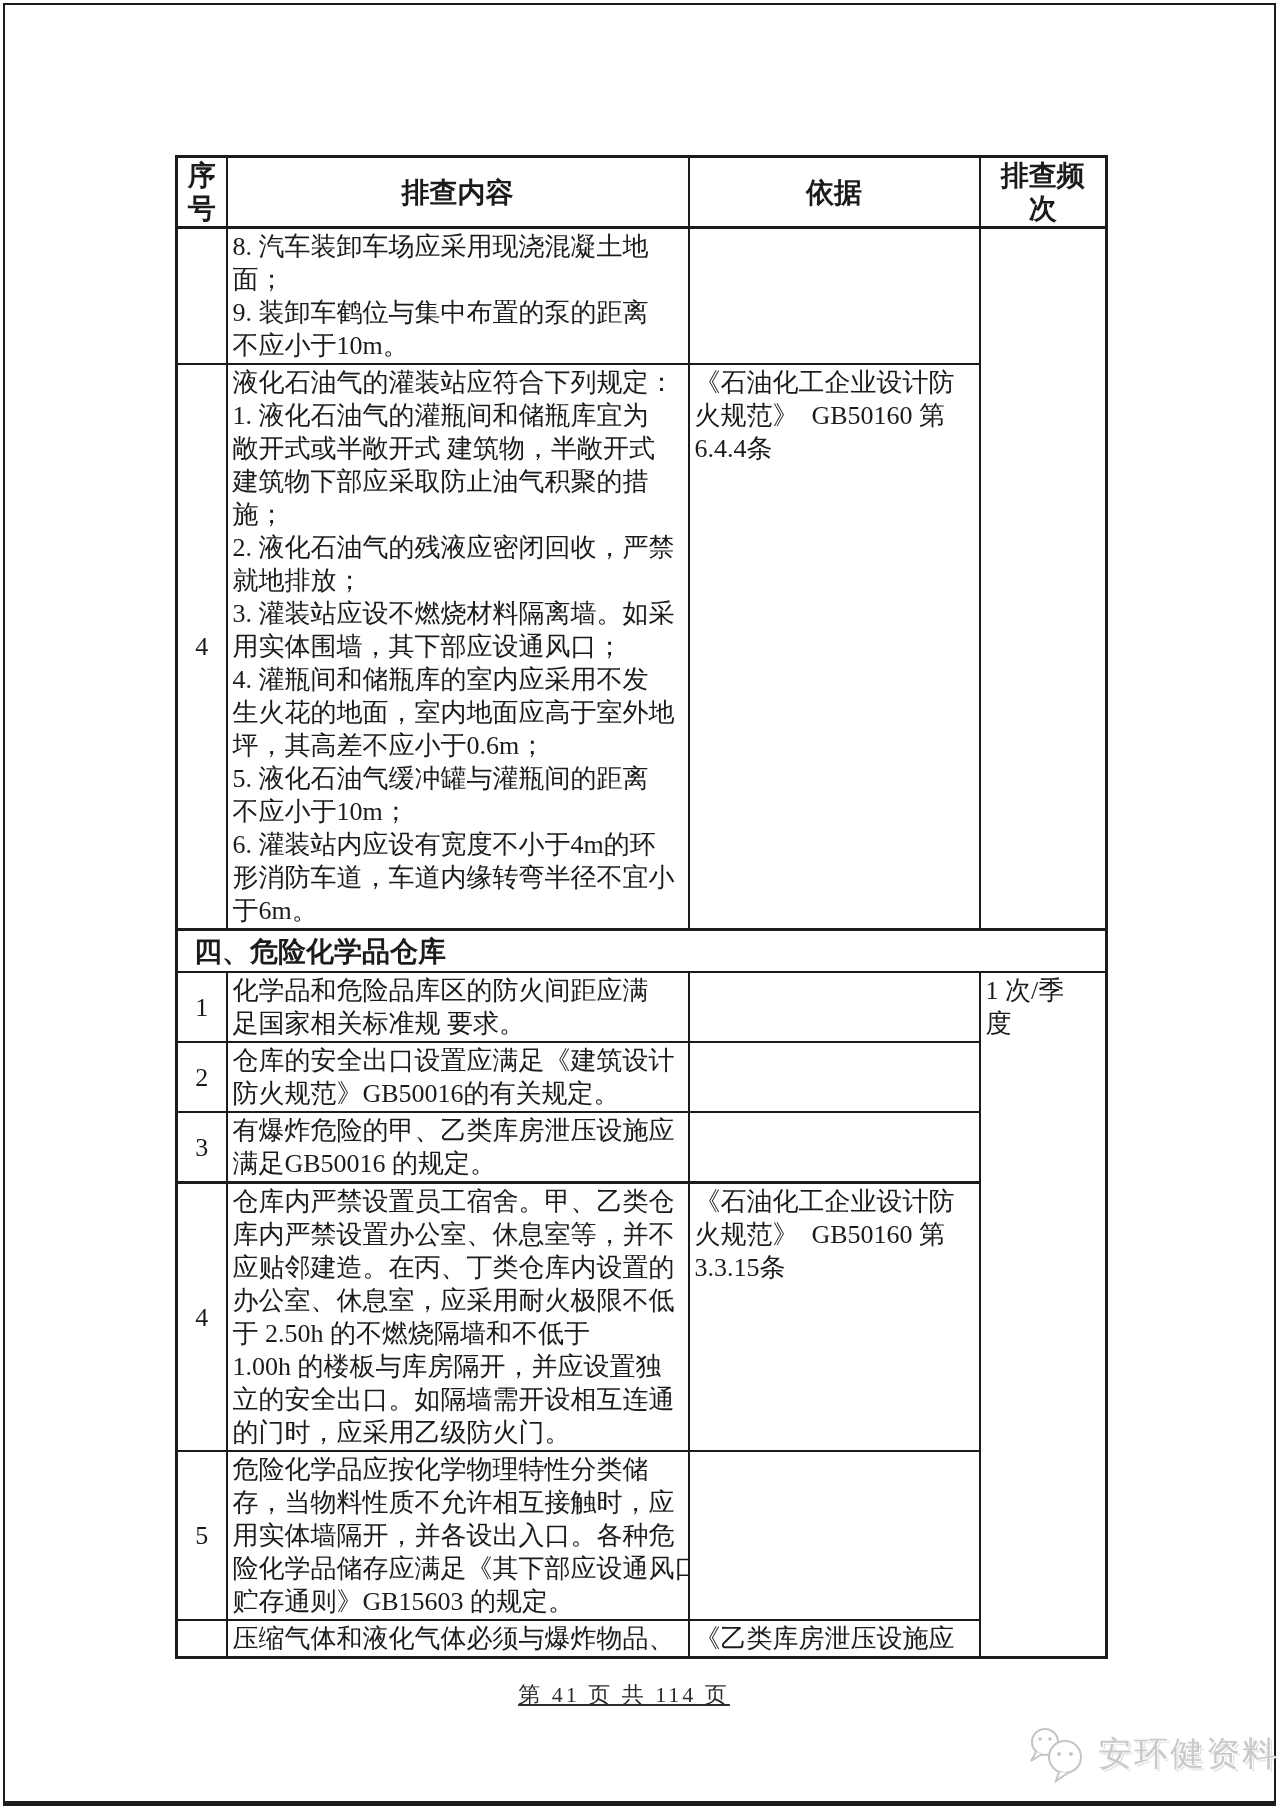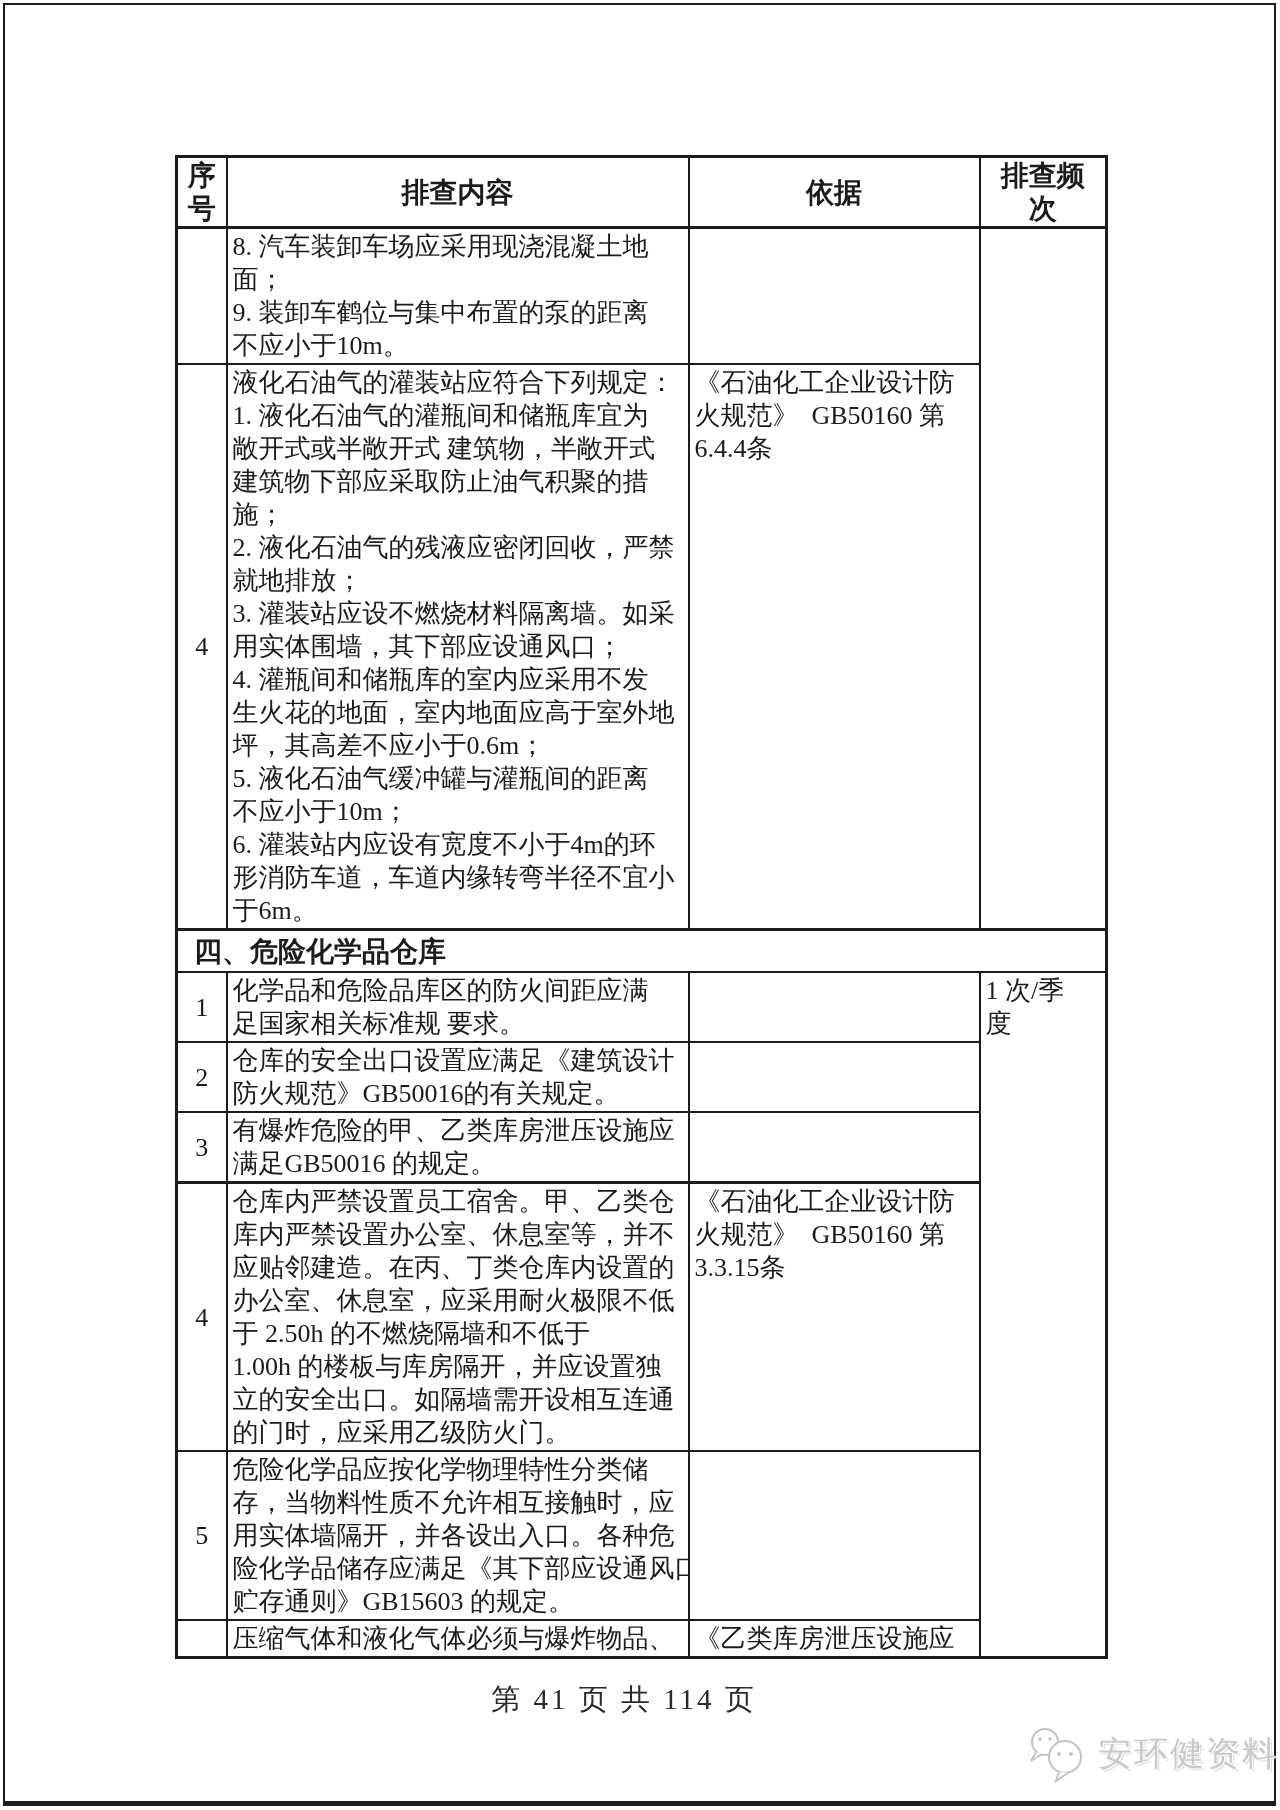--- a/index.html
+++ b/index.html
@@ -74,23 +74,24 @@
     vertical-align: middle;
     padding-left: 16px;
     border-top-width: 3px;
     white-space: pre;
   }
   tr.thick-top td { border-top-width: 3px; }
   .footer {
     position: absolute;
     left: 0; top: 1680px; width: 1248px;
     text-align: center;
-    font-size: 29px;
+    font-size: 22px;
     letter-spacing: 3px;
     color: #2a2a2a;
+    text-decoration: underline;
   }
   .watermark {
     position: absolute;
     left: 1024px; top: 1724px;
     display: flex;
     align-items: center;
     gap: 6px;
   }
   .watermark .wm-text {
     font-size: 34px;

